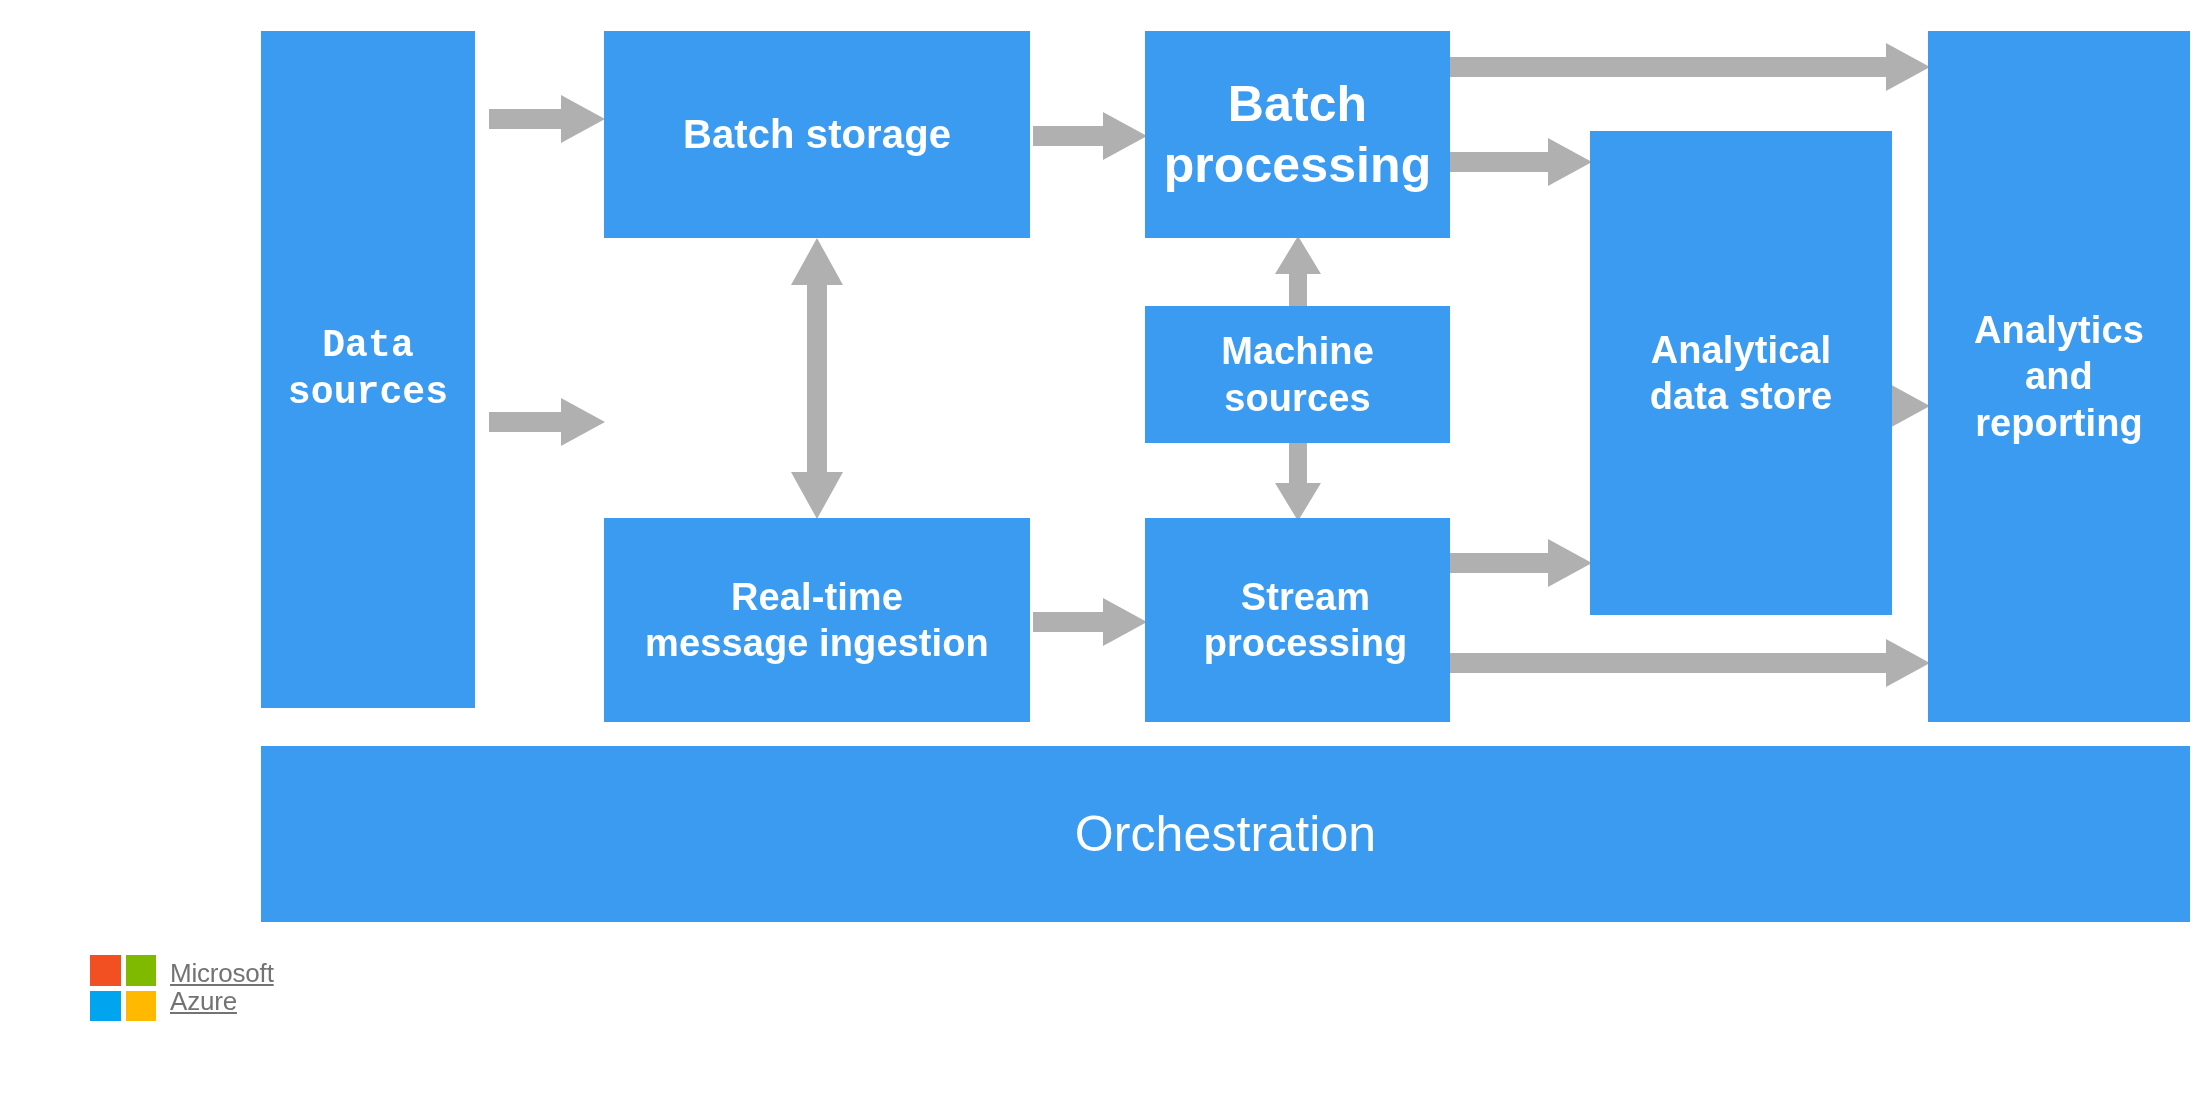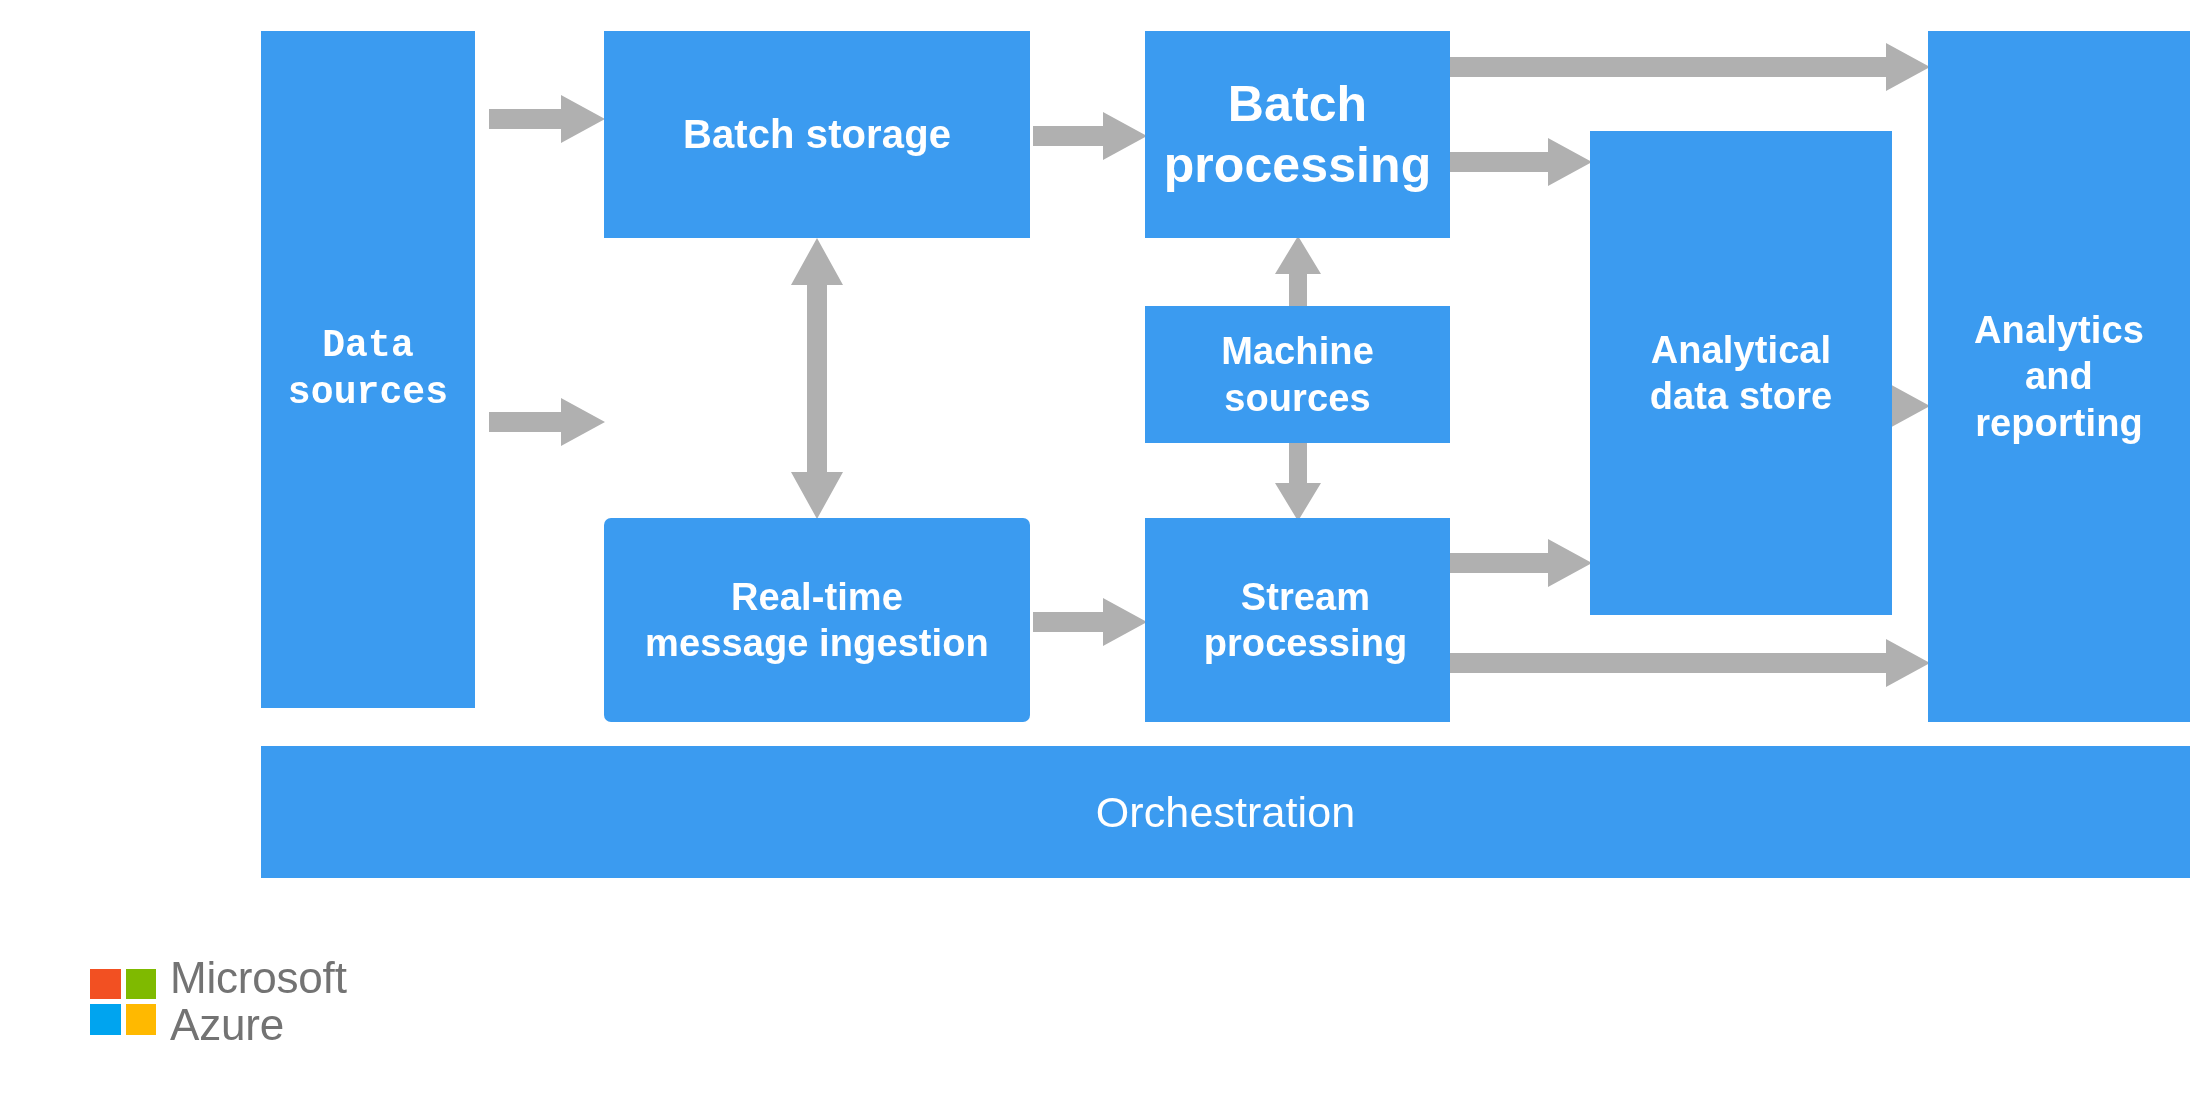--- a/index.html
+++ b/index.html
@@ -36,25 +36,25 @@
     padding: 4px 8px;
     white-space: pre-line;
     z-index: 3;
   }
 
   
   #n-data-sources   { left: 261px; top: 31px;  width: 214px; height: 677px; font-size: 38px; font-family: Liberation Mono, monospace; }
   #n-data-storage   { left: 604px; top: 31px;  width: 426px; height: 207px; font-size: 40px; }
   #n-batch          { left: 1145px; top: 31px; width: 305px; height: 207px; font-size: 50px; }
   #n-ml             { left: 1145px; top: 306px; width: 305px; height: 137px; font-size: 38px; }
-  #n-rtmi           { left: 604px; top: 518px; width: 426px; height: 204px; font-size: 38px; border-radius: 7px; }
+  #n-rtmi           { left: 604px; top: 518px; width: 426px; height: 204px; font-size: 38px; }
   #n-stream         { left: 1145px; top: 518px; width: 305px; height: 204px; font-size: 38px; padding-left: 24px; }
   #n-ads            { left: 1590px; top: 131px; width: 302px; height: 484px; font-size: 38px; }
   #n-analytics      { left: 1928px; top: 31px; width: 262px; height: 691px; font-size: 38px; padding-left: 8px; }
-  #n-orchestration  { left: 261px; top: 746px; width: 1929px; height: 132px; font-size: 43px; font-weight: 500; }
+  #n-orchestration  { left: 261px; top: 746px; width: 1929px; height: 176px; font-size: 50px; font-weight: 500; }
 
   
   .arrow { position: absolute; z-index: 2; }
   .arrow svg { display: block; overflow: visible; }
 
   
   #logo {
     position: absolute;
     left: 90px;
     top: 955px;
@@ -70,24 +70,25 @@
     grid-template-columns: 1fr 1fr;
     grid-template-rows: 1fr 1fr;
     gap: 5px;
   }
   #logo-grid span { display: block; width: 100%; height: 100%; }
   #logo-text {
     display: flex;
     flex-direction: column;
     justify-content: center;
     color: #737373;
-    font-size: 44px;
+    font-size: 26px;
     line-height: 1.06;
     font-weight: 400;
     letter-spacing: -0.2px;
+    text-decoration: underline;
   }
 </style>
 </head>
 <body>
 
 <div id="canvas">
 
   <div class="arrow" style="left:489px; top:93px; width:116px; height:52px;">
     <svg width="116" height="52" viewBox="0 0 116 52">
       <path d="M0,16 L72,16 L72,2 L116,26 L72,50 L72,36 L0,36 Z" fill="#b0b0b0"></path>

